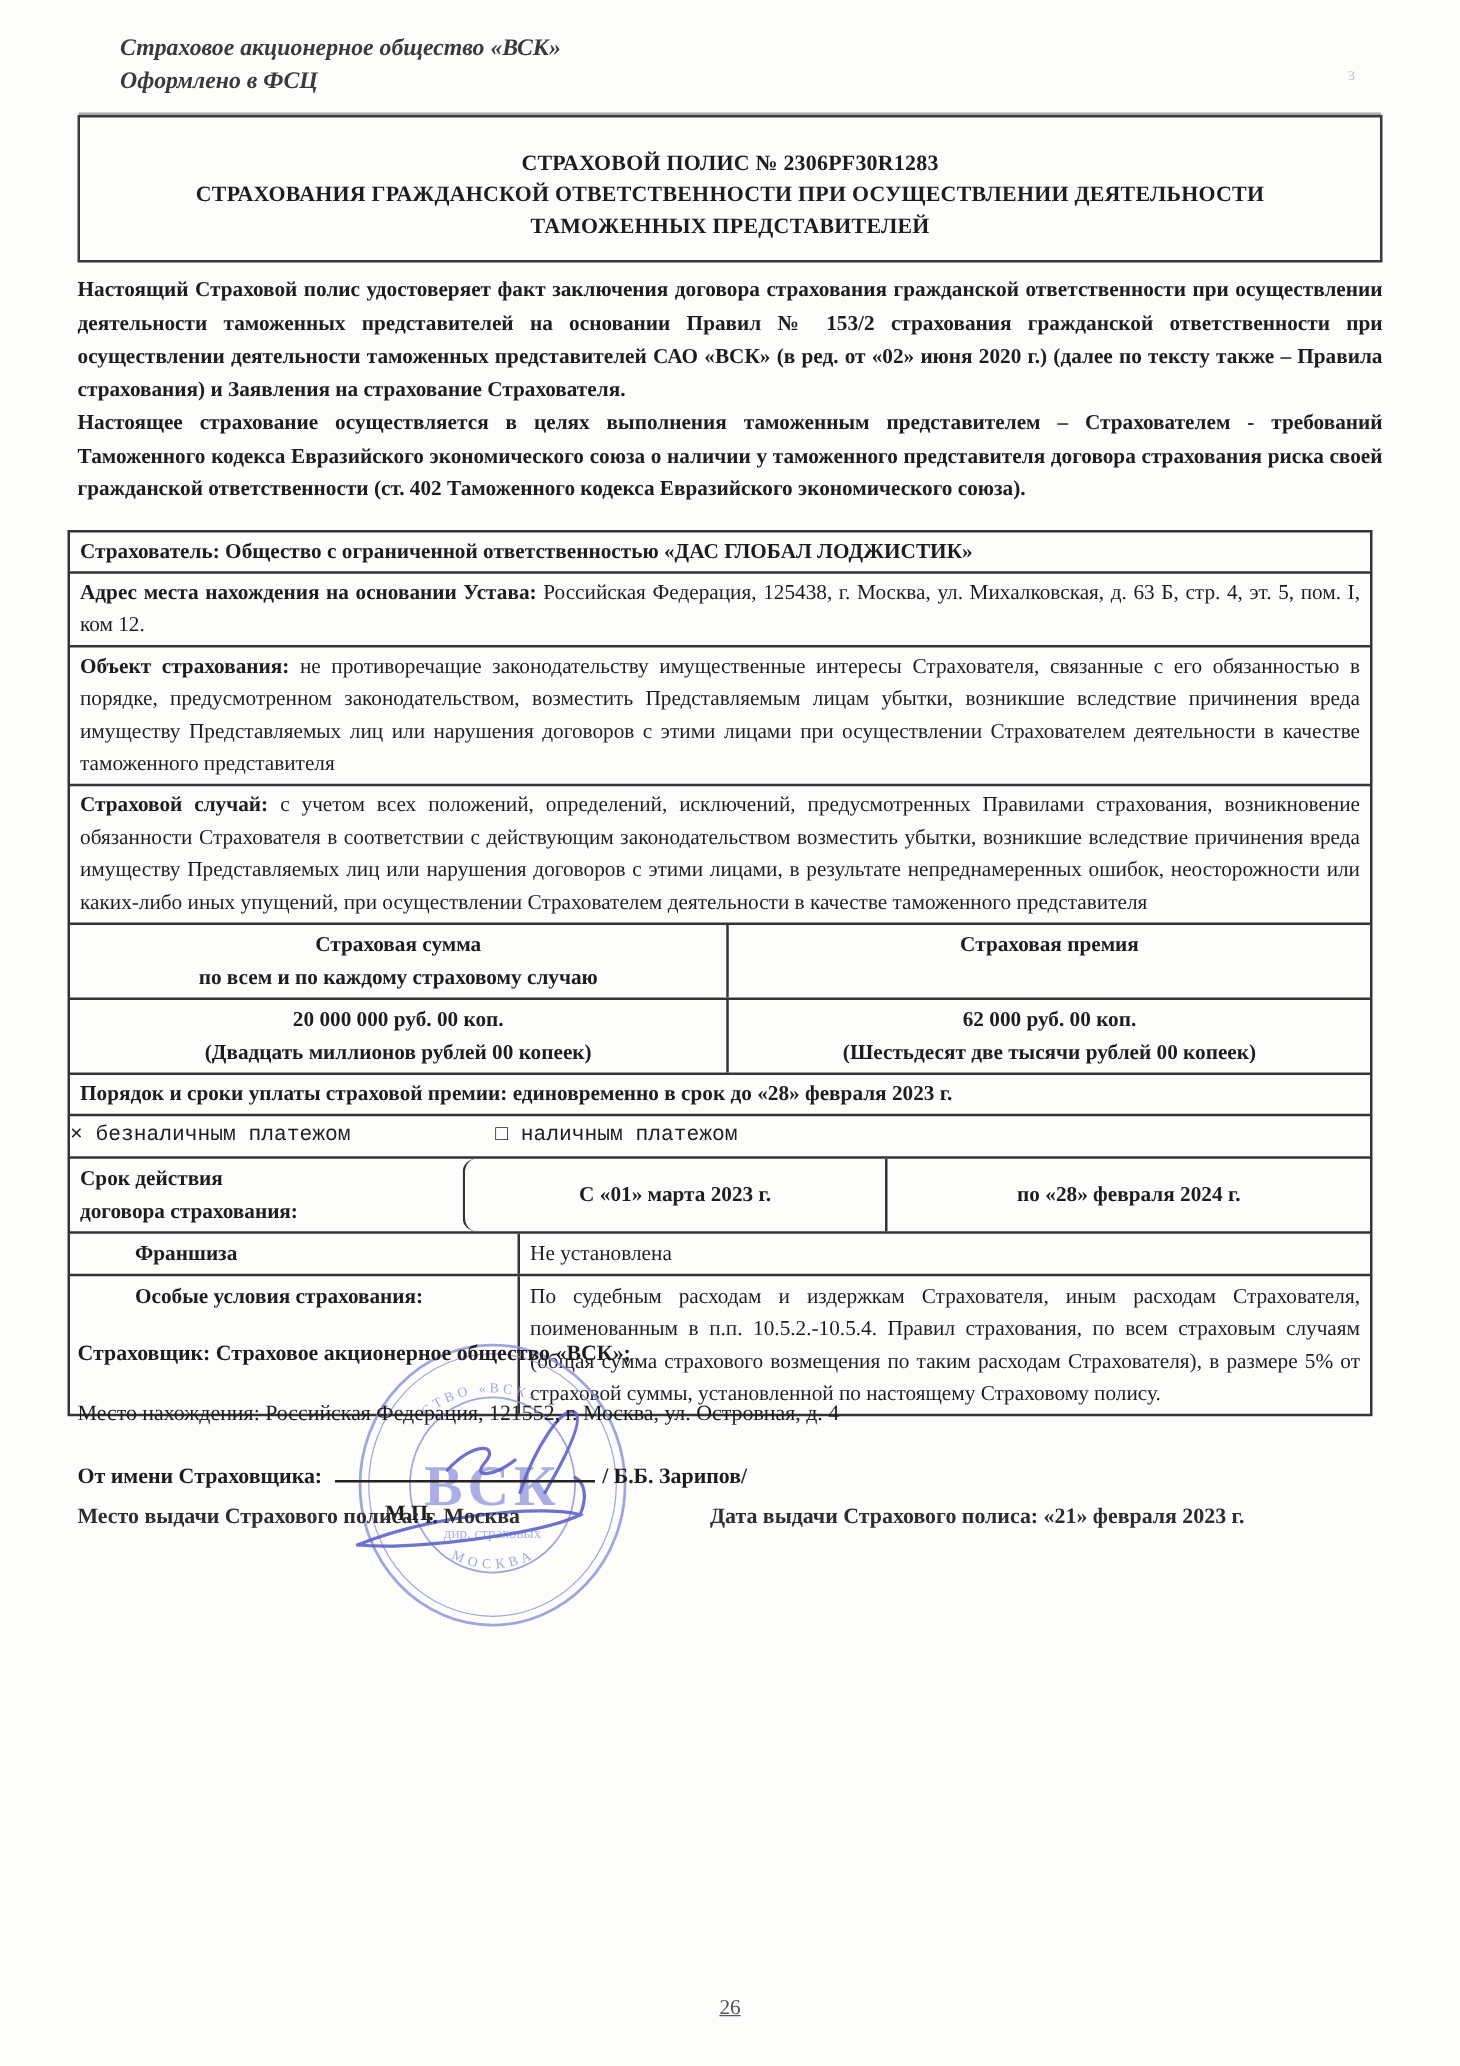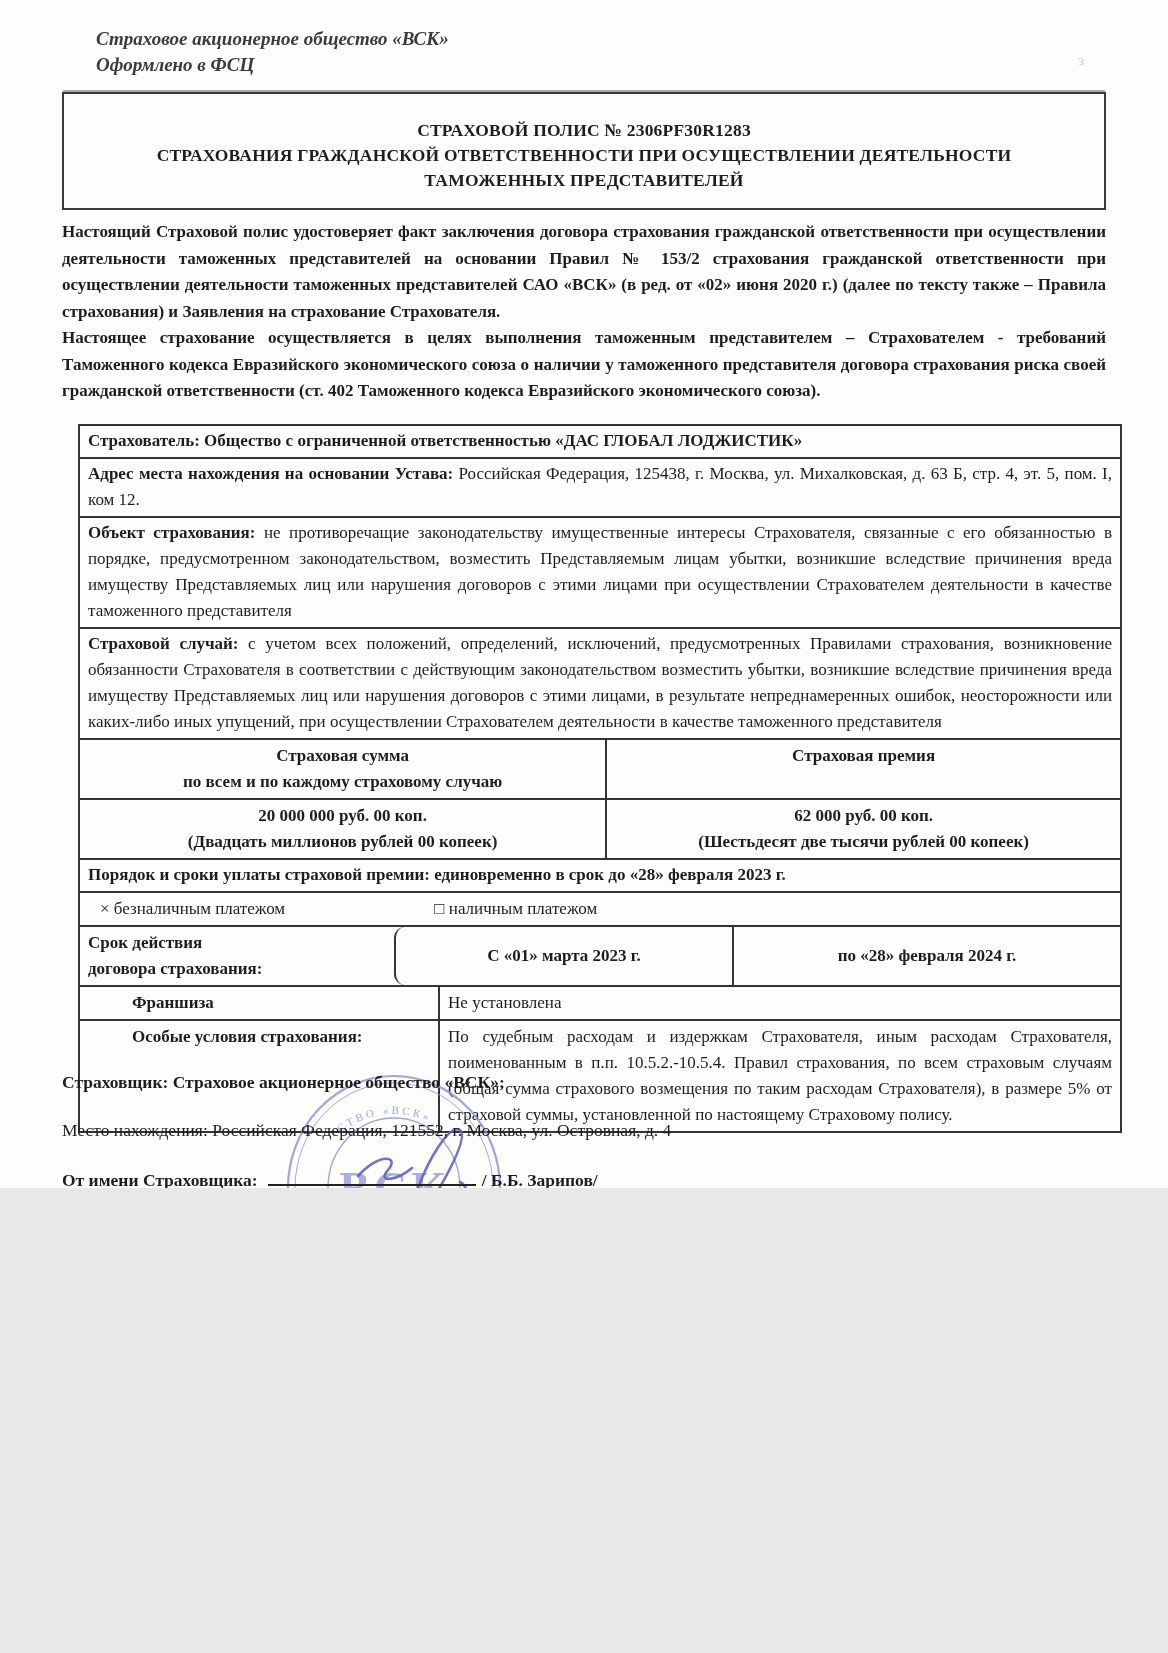--- a/index.html
+++ b/index.html
@@ -1,18 +1,18 @@
 <!DOCTYPE html>
 <html><head>
 <meta charset="utf-8">
 <style>
   html,body { margin:0; padding:0; background:#e8e8e8; }
   .page {
     position:relative;
-    width:1168px; height:1188px;
+    width:1168px; height:1653px;
     margin:0 auto;
     background:#fdfdfc;
     font-family:"Liberation Serif", serif;
     color:#1d1d1d;
     overflow:hidden;
   }
   .letterhead {
     position:absolute; left:96px; top:26px;
     font-style:italic; font-weight:600;
     font-size:19px; line-height:26px; color:#3a3a3a;
@@ -31,40 +31,40 @@
     font-weight:bold; font-size:17.5px; line-height:25px; letter-spacing:.2px;
   }
   .title-box .t1 { margin-top:24px; }
   .preamble {
     position:absolute; left:62px; top:219px; width:1044px;
     font-weight:bold; font-size:17px; line-height:26.5px;
     text-align:justify;
   }
   .preamble p { margin:0; }
   .policy-table {
-    position:absolute; left:78px; top:424px; width:1040px;
+    position:absolute; left:54px; top:424px; width:1040px;
     border:2px solid #343434;
     font-size:17px; line-height:26px;
   }
   .row { border-top:2px solid #343434; padding:2px 8px 3px 8px; text-align:justify; }
   .row:first-child { border-top:none; }
   .row.flexrow { display:flex; padding:0; text-align:center; }
   .row.flexrow > div { padding:3px 8px; }
   .lbl { font-weight:bold; }
   .cell-divider { border-left:2px solid #343434; }
   .sum-col { width:50.5%; box-sizing:border-box; }
   .prem-col { flex:1; box-sizing:border-box; }
   .c-bold { font-weight:bold; }
   .term-col1 { width:30.2%; box-sizing:border-box; text-align:left; font-weight:bold; }
   .term-col2 { width:32.5%; box-sizing:border-box; display:flex; align-items:center; justify-content:center; font-weight:bold;border-radius:11px; }
   .term-col3 { flex:1; box-sizing:border-box; display:flex; align-items:center; justify-content:center; font-weight:bold; }
   .fr-col1 { width:30.2%; box-sizing:border-box; text-align:left; font-weight:bold;margin-left:44px; }
   .fr-col2 { flex:1; box-sizing:border-box; text-align:left; }
   .sp-col2 { flex:1; box-sizing:border-box; text-align:justify; }
-  .checkline { padding:3px 20px; }
+  .checkline { padding:3px 0;font-family:Liberation Mono, monospace; }
   .checkline .opt1 { display:inline-block; width:330px; }
   .footer-line { position:absolute; left:62px; font-size:17.5px; }
   .b { font-weight:bold; }
   .sig-underline {
     display:inline-block; width:208px; height:2px;
     border-bottom:2px solid #222; vertical-align:baseline;
     margin:0 6px 0 10px;
   }
   .mp { position:absolute; left:308px; top:1200px; font-weight:bold; font-size:17.5px; }
   .issue { position:absolute; top:1202px; font-weight:600; font-size:17.5px; color:#2e2e2e; }

